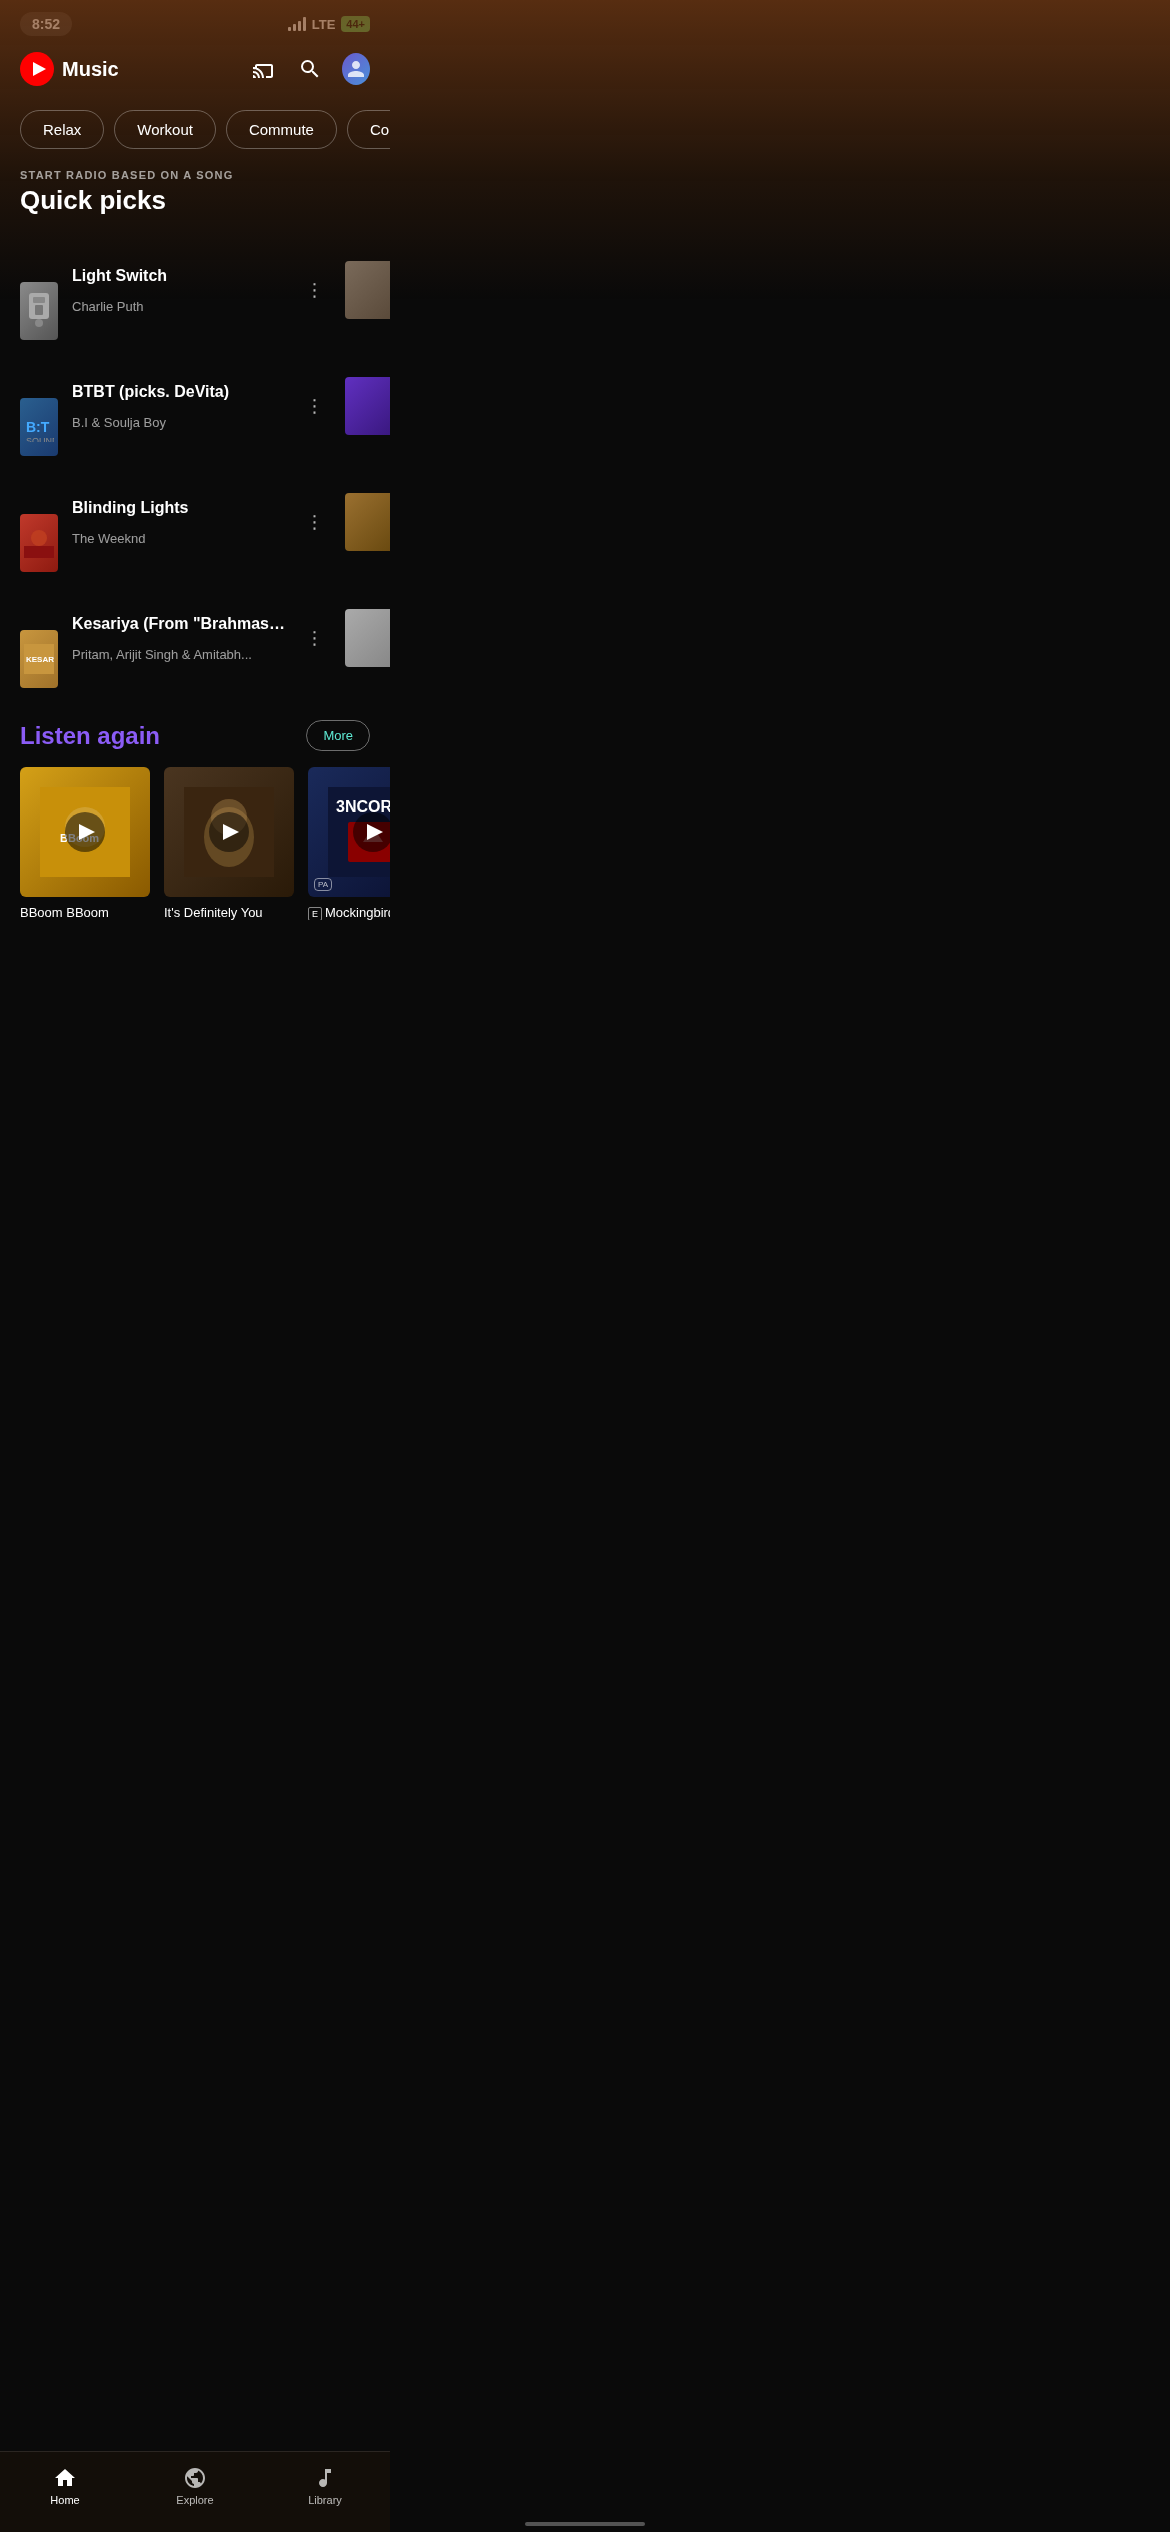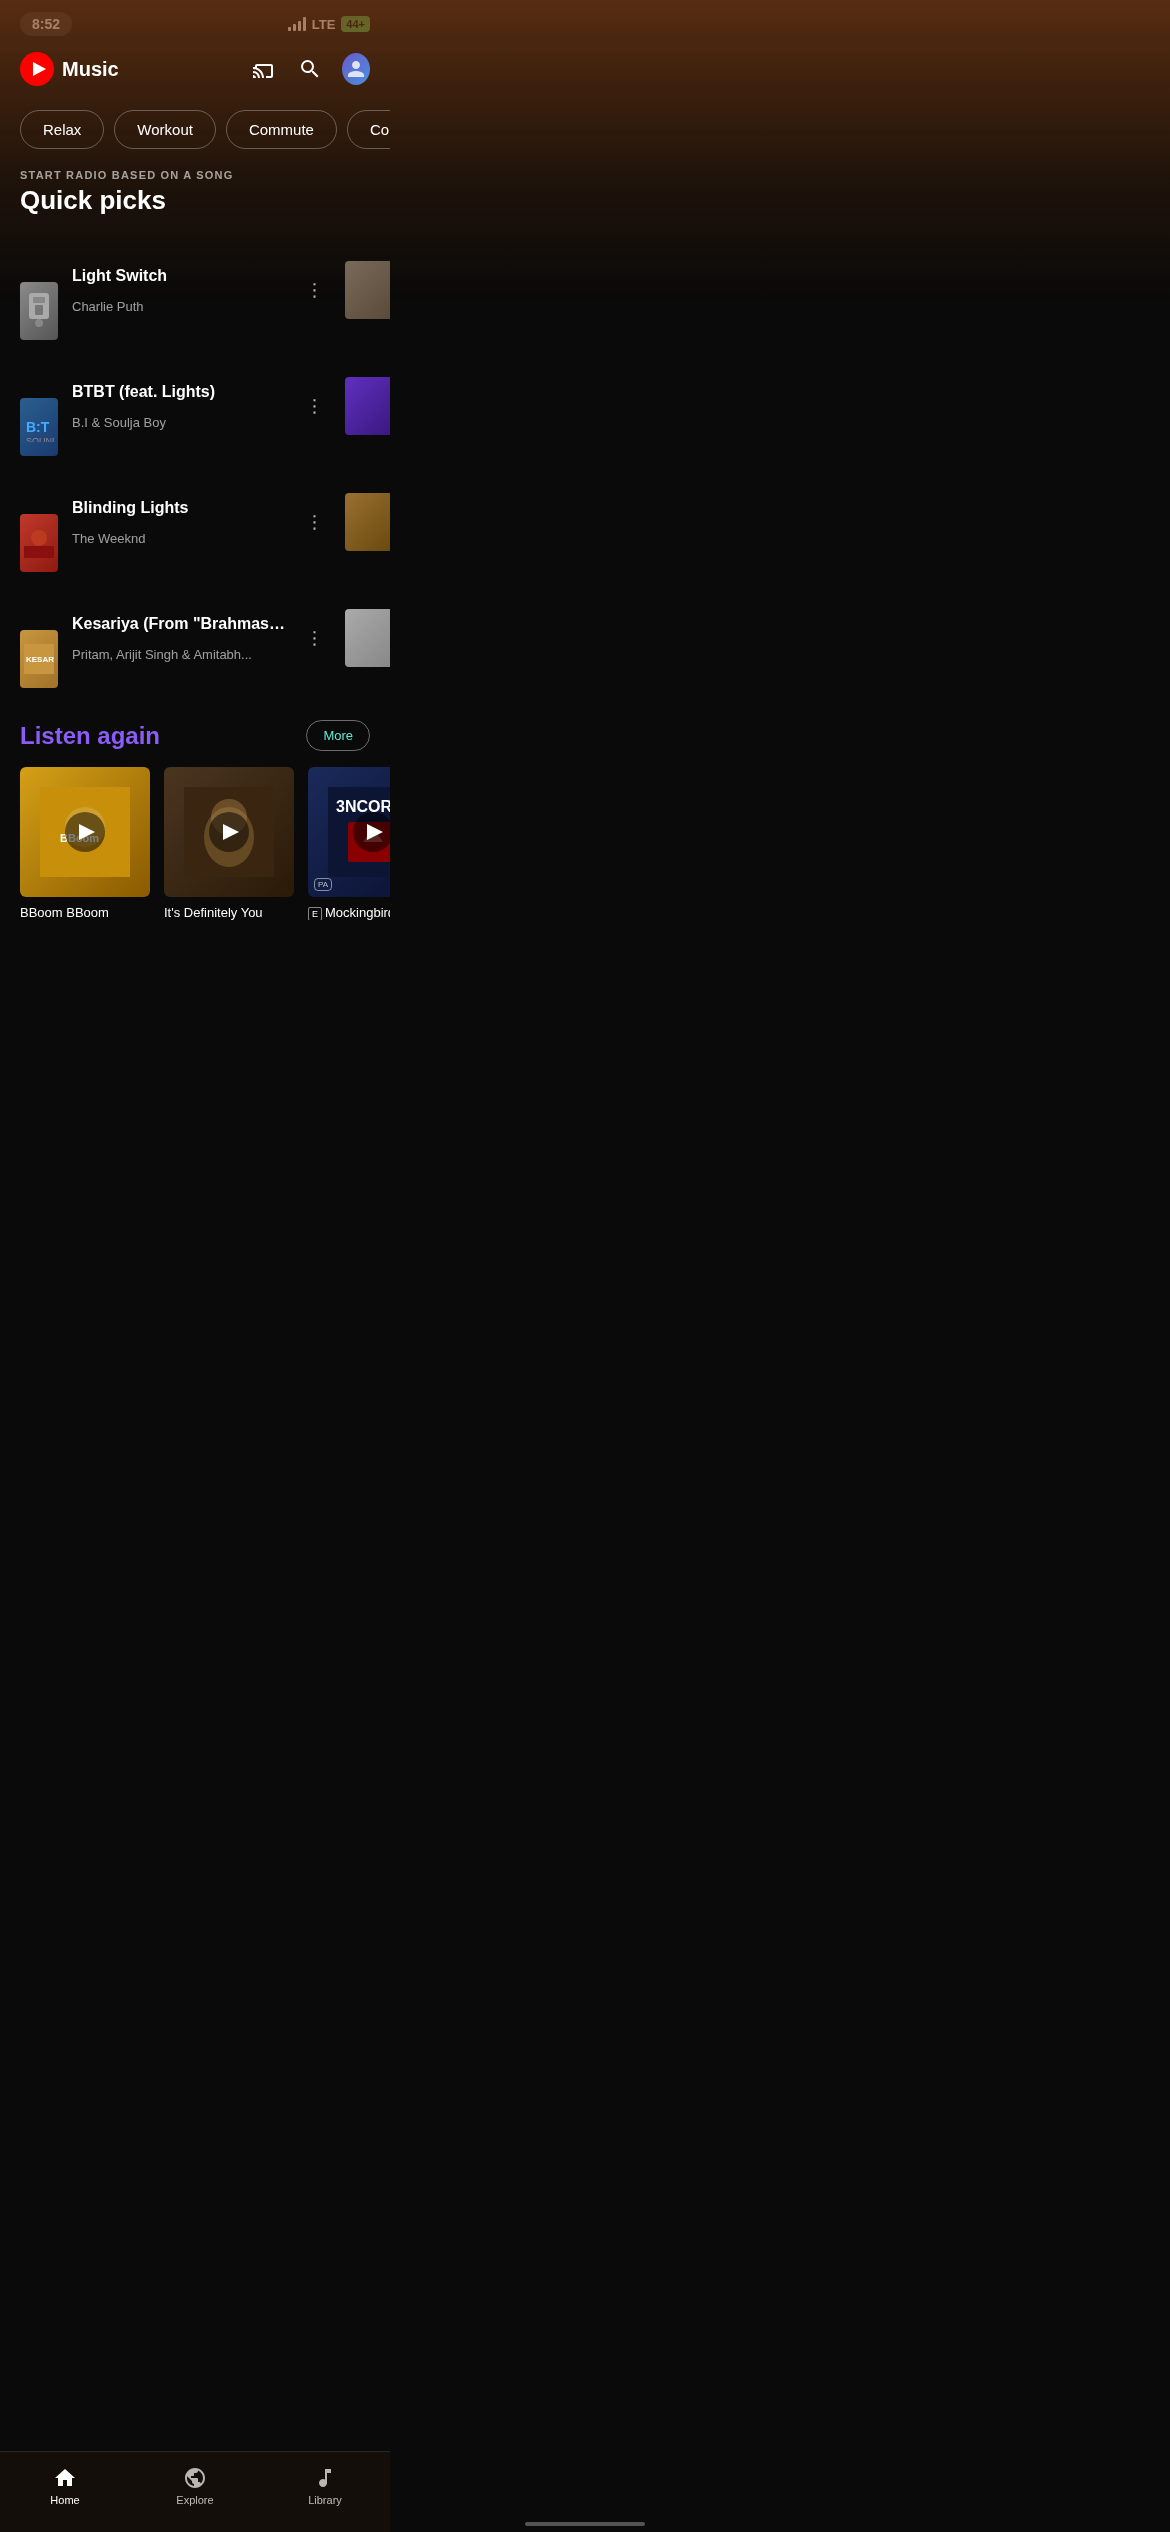--- a/index.html
+++ b/index.html
@@ -496,21 +496,21 @@
     <div class="song-row-wrapper">
       <div class="song-thumb thumb-btbt">
         <div class="song-thumb-art">
           <svg width="30" height="30" viewBox="0 0 30 30" fill="none">
             <text x="2" y="20" font-size="14" fill="#4af" font-weight="bold">B:T</text>
             <text x="2" y="32" font-size="9" fill="#888">SOUNDTRACK</text>
           </svg>
         </div>
       </div>
       <div class="song-info">
-        <div class="song-title">BTBT (feat. Lights)</div>
+        <div class="song-title">BTBT (picks. DeVita)</div>
         <div class="song-artist">B.I &amp; Soulja Boy</div>
       </div>
       <div class="song-more">⋮</div>
       <div class="right-partial rp-btbt"></div>
     </div>
 
     <div class="song-row-wrapper">
       <div class="song-thumb thumb-blinding">
         <div class="song-thumb-art">
           <svg width="30" height="30" viewBox="0 0 30 30" fill="none">

